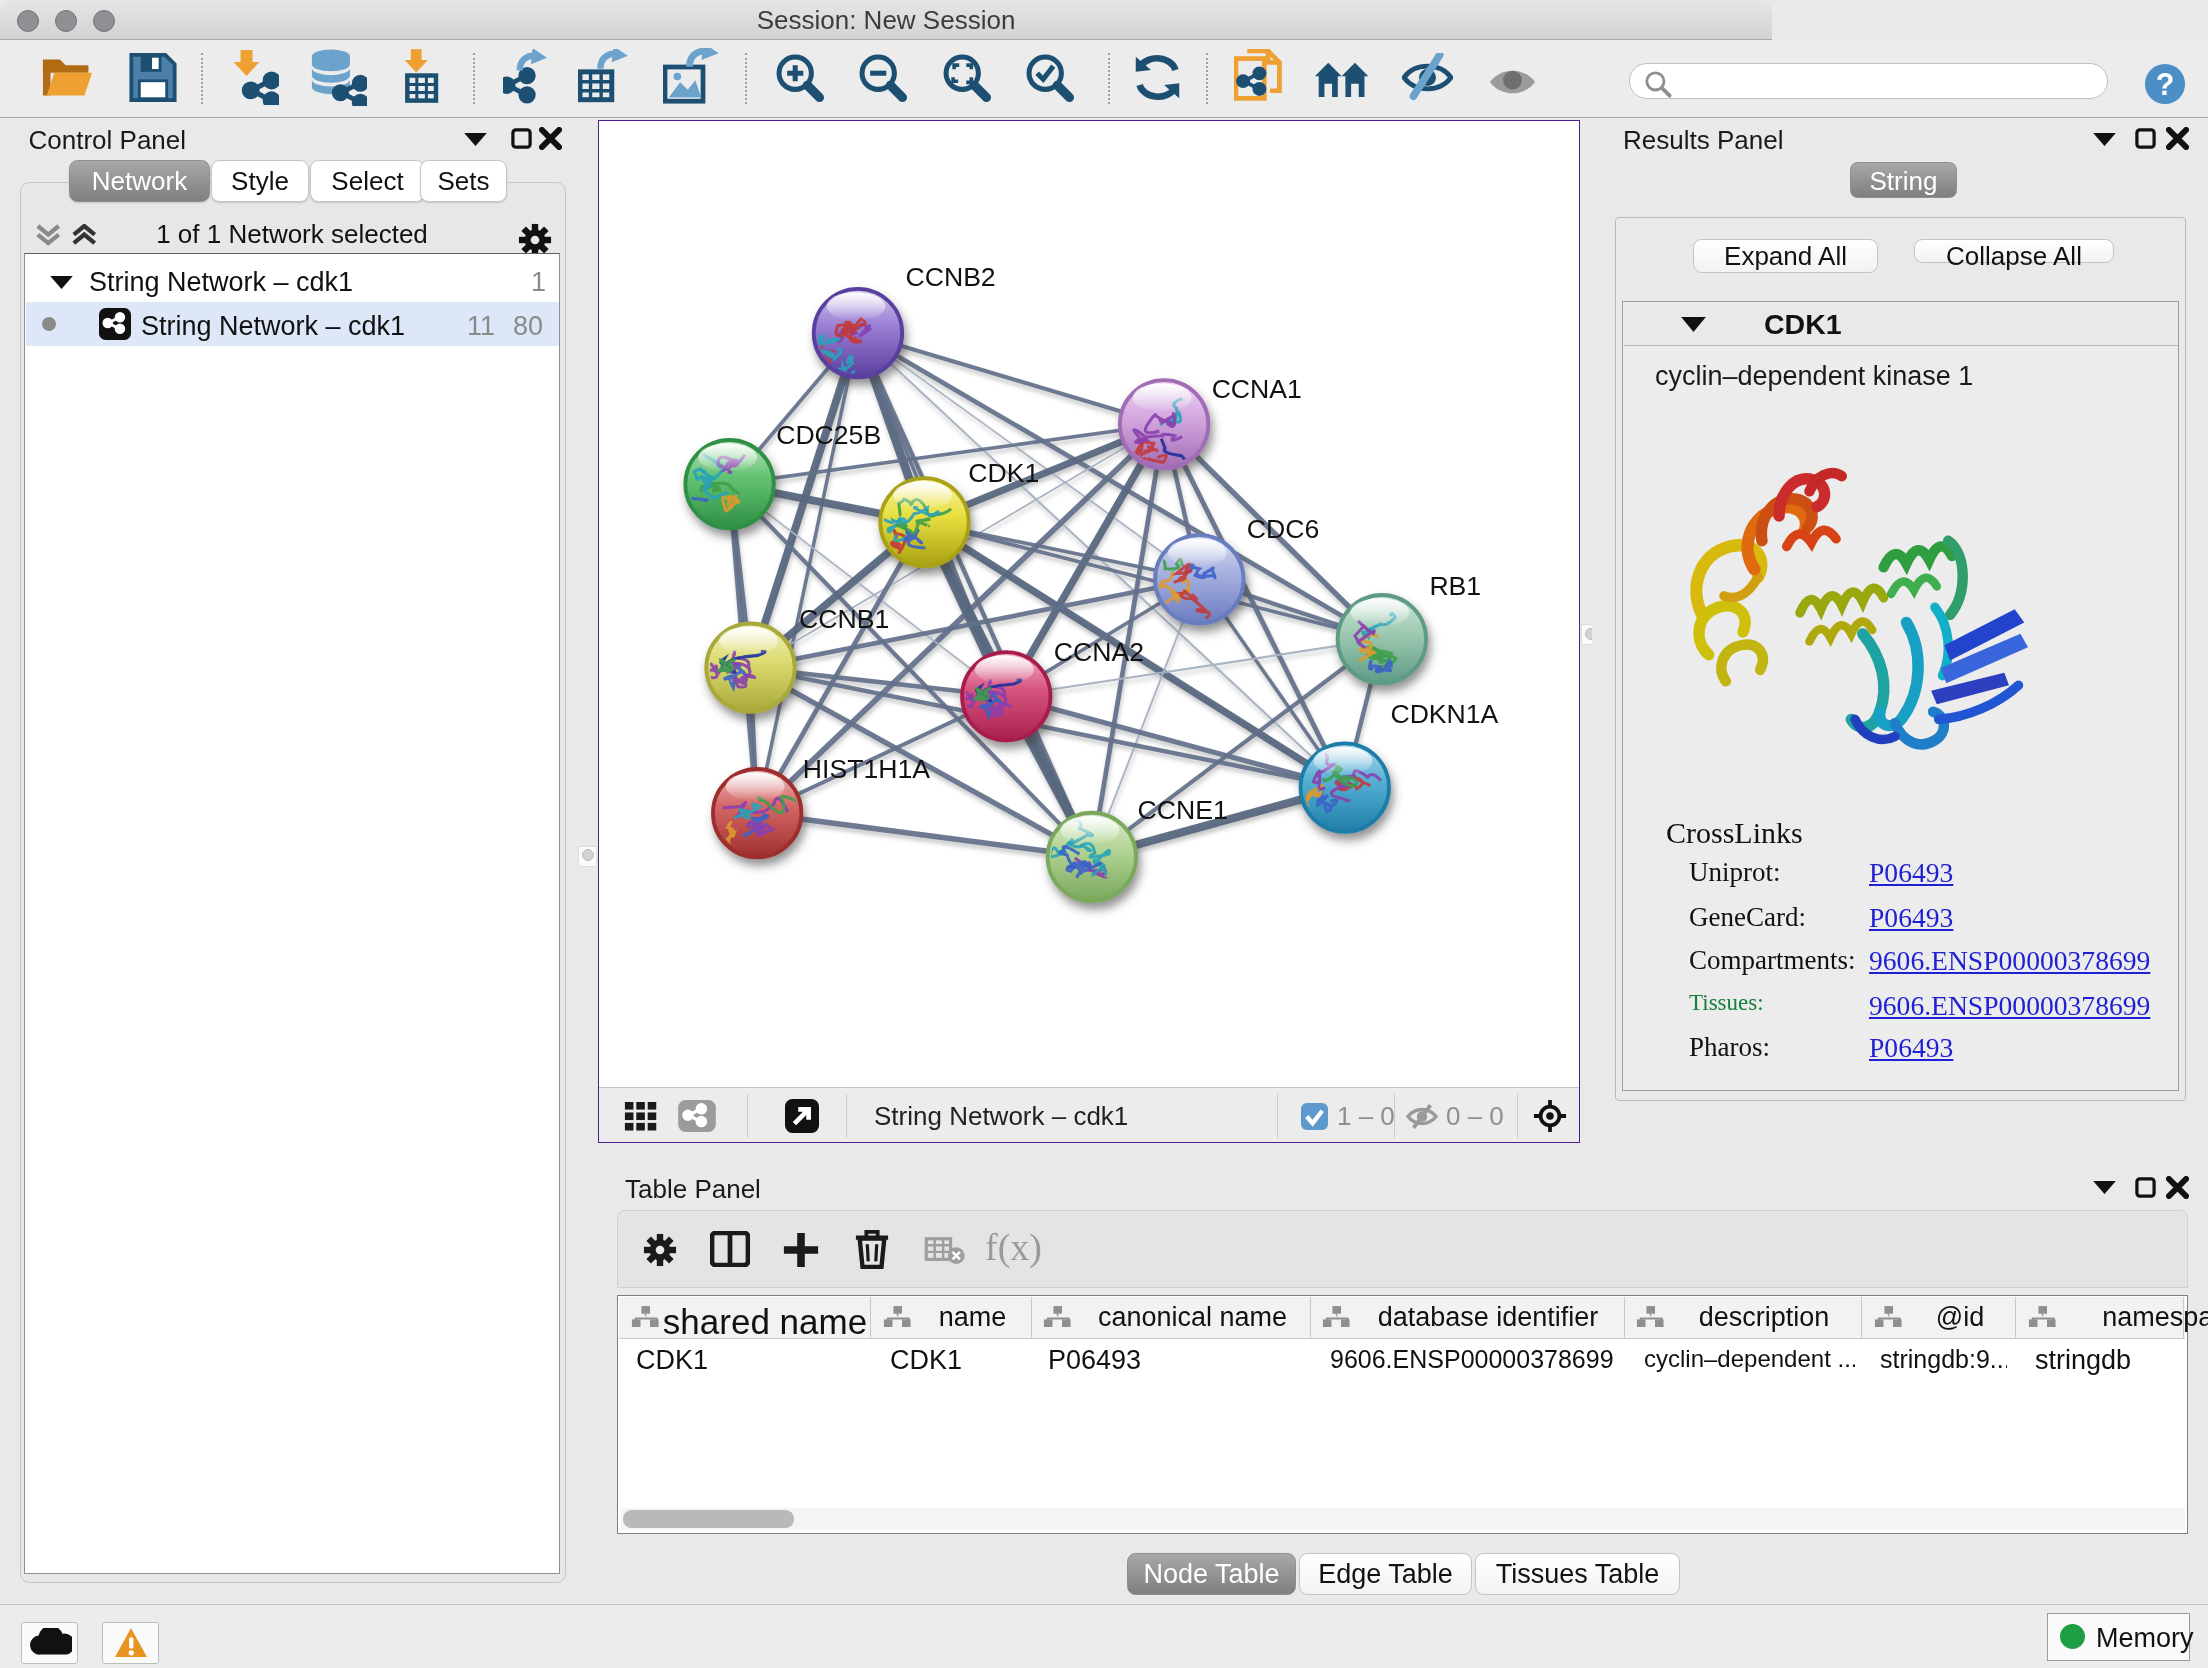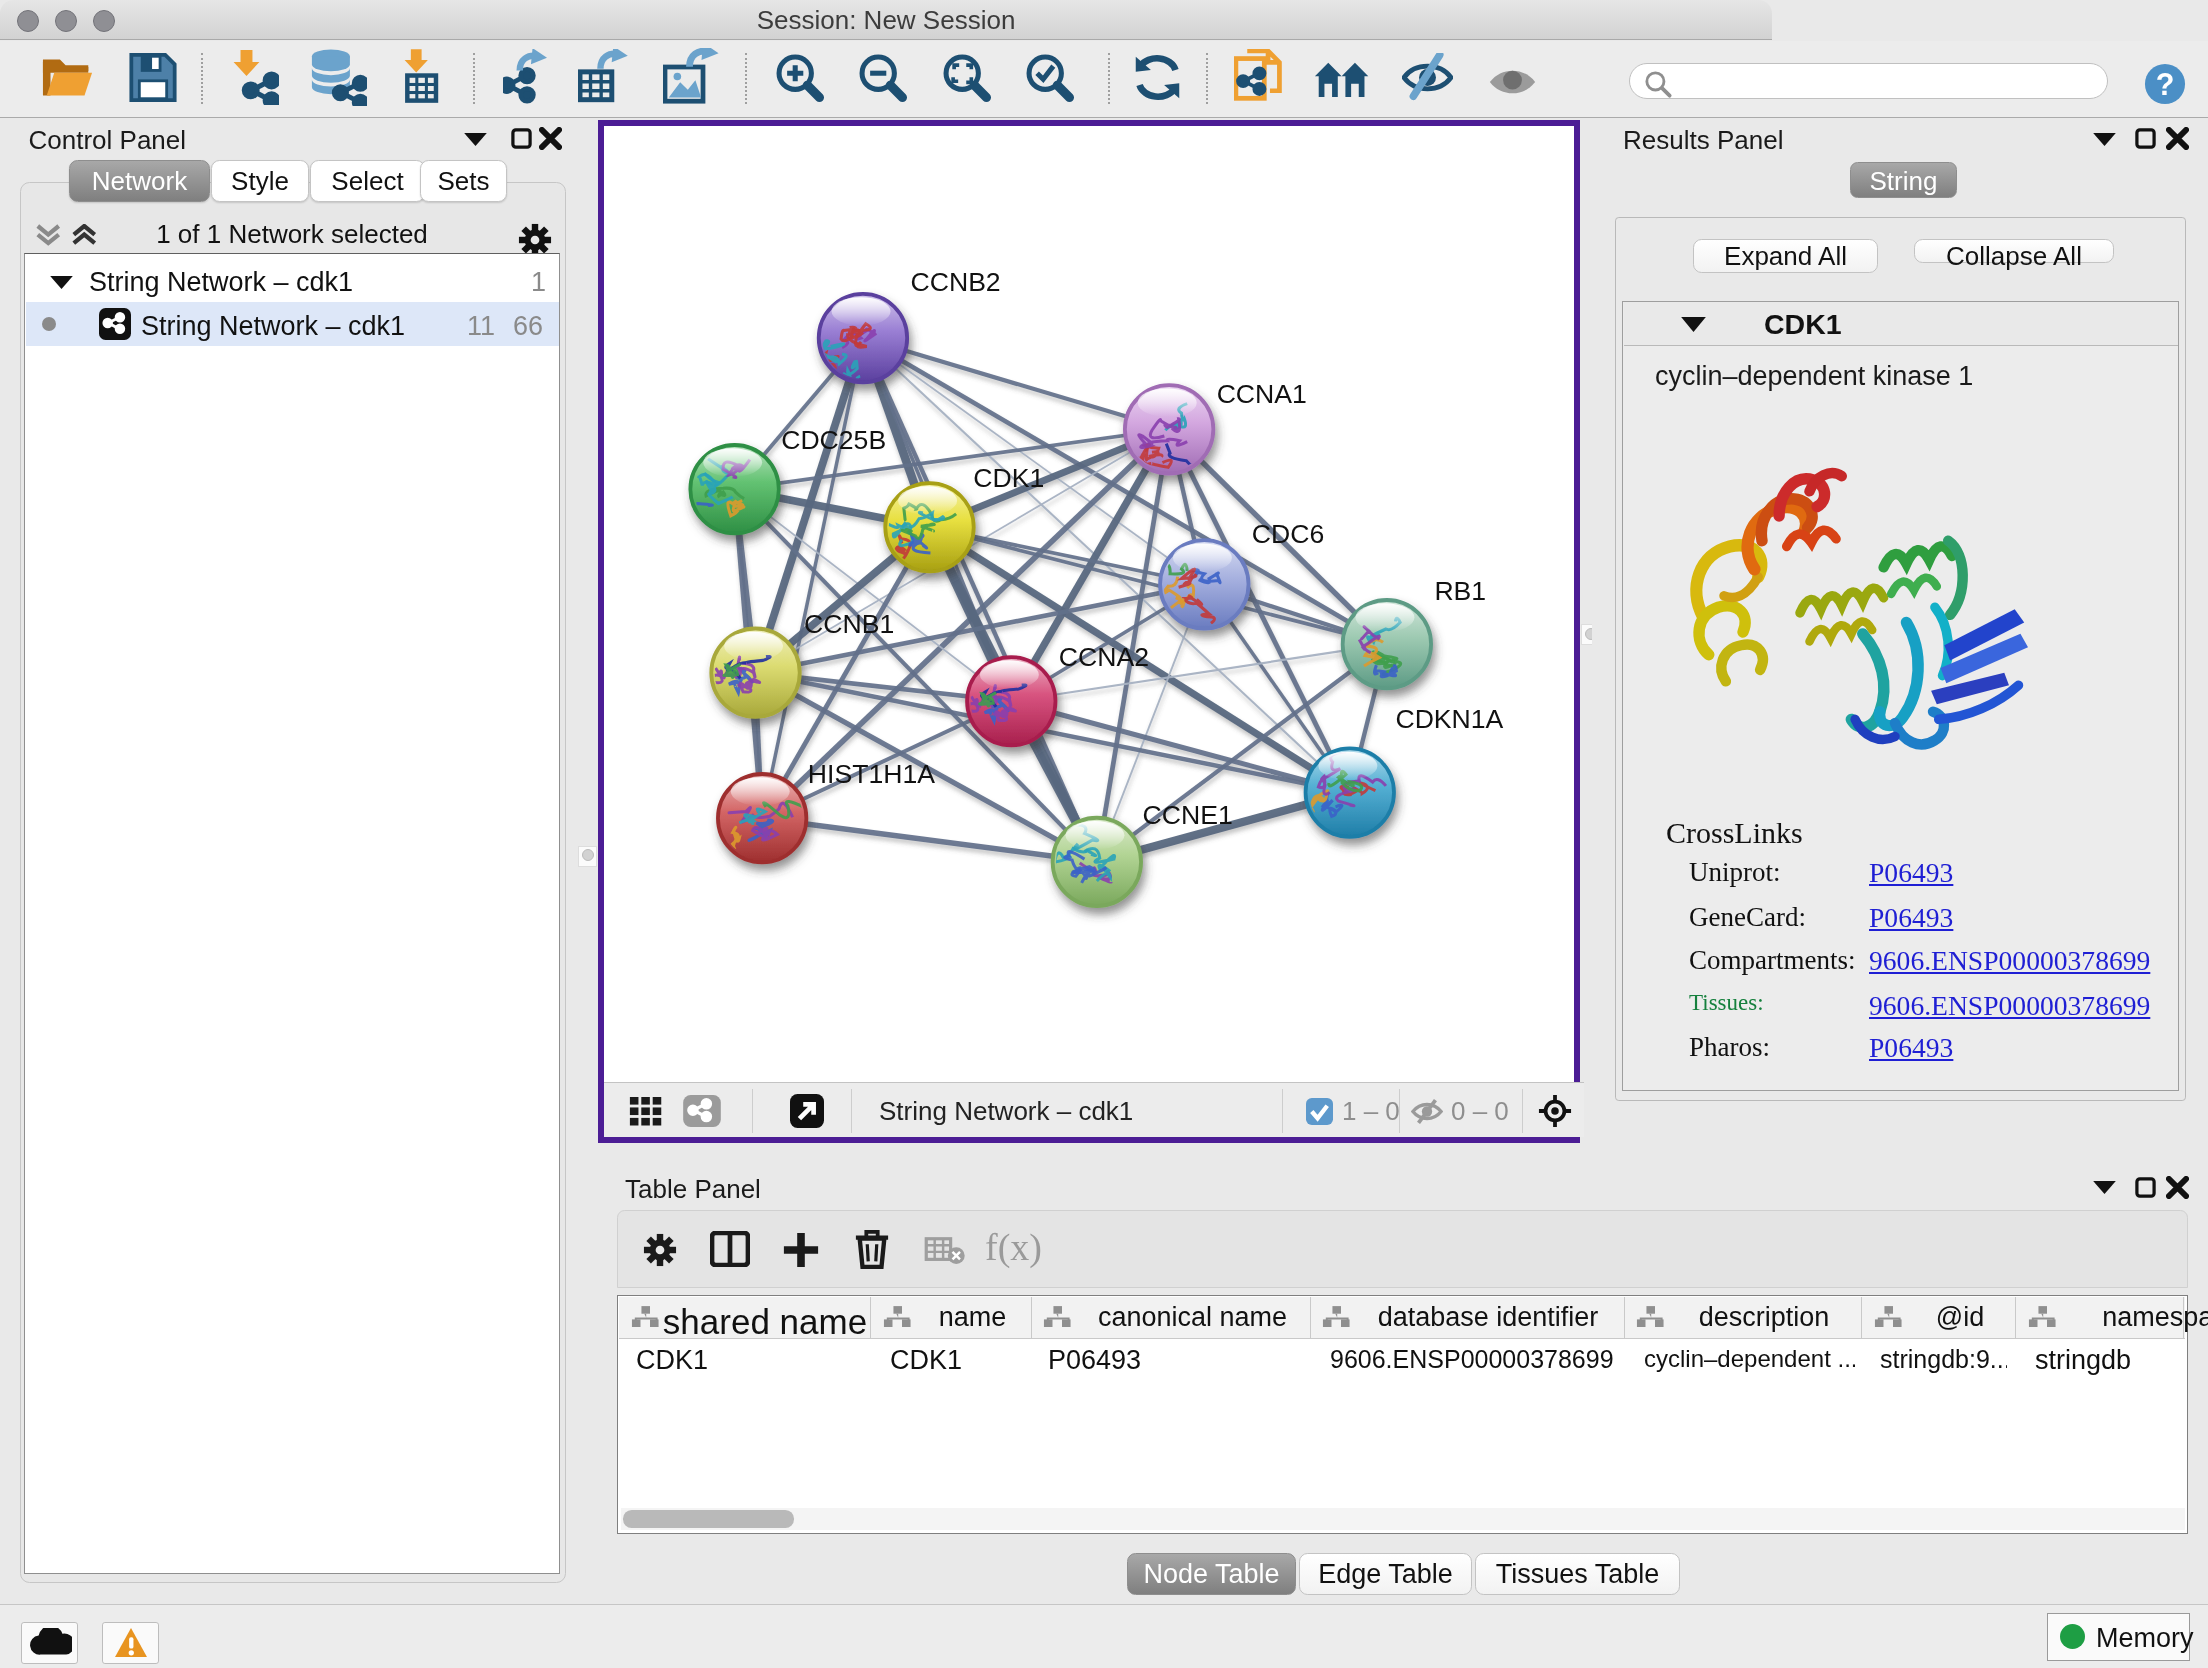--- a/index.html
+++ b/index.html
@@ -13,21 +13,21 @@
 .toolbar{position:absolute;left:0;top:41px;width:2208px;height:77px;background:#ececec;
  border-bottom:1.9px solid #aaa}
 .tsep{position:absolute;top:53px;height:51px;width:0;border-left:2.9px dotted #9f9f9f}
 .searchbox{position:absolute;left:1629px;top:63px;width:479px;height:36px;background:#fff;
  border:1.9px solid #c0c0c0;border-radius:18px}
 .panelhead{font-size:26px;color:#1a1a1a}
 .ctab{position:absolute;height:42px;border:1px solid #c4c4c4;border-radius:8.6px;background:#fff;
  color:#111;font-size:26px;text-align:center;box-shadow:0 1px 1.9px rgba(0,0,0,.15)}
 .ctab.sel{background:linear-gradient(#a8a8a8,#7f7f7f);color:#fff;border-color:#8e8e8e}
 .canvas{position:absolute;left:598px;top:120px;width:982px;height:1023px;background:#fff;
- border:6px solid #4c1d95}
+ border:1px solid #4c1d95}
 .netbar{position:absolute;left:0;bottom:0;width:980px;height:55px;background:#ececec;
  border-top:1px solid #c3c3c3}
 .nbsep{position:absolute;top:5.7px;height:44px;width:0;border-left:1.9px solid #cdcdcd}
 .link{color:#1f1fd4;text-decoration:underline}
 .serif{font-family:"Liberation Serif",serif}
 .rbtn{position:absolute;background:linear-gradient(#ffffff,#f2f2f2);border:1.9px solid #c3c3c3;
  border-radius:8.6px;text-align:center;font-size:26px;color:#111}
 .graybtn{background:linear-gradient(#a8a8a8,#7f7f7f);color:#fff;border-color:#8e8e8e}
 .hicon{display:inline-block;vertical-align:middle}
 </style></head><body>
@@ -256,21 +256,21 @@
     <g transform="translate(8,8.5) scale(0.62)" stroke="#fff" stroke-width="5" fill="#fff">
       <line x1="3" y1="12" x2="22" y2="2"></line>
       <line x1="3" y1="12" x2="22" y2="22"></line>
       <circle cx="2" cy="12" r="6.5"></circle>
       <circle cx="23" cy="2" r="6.5"></circle>
       <circle cx="23" cy="22" r="6.5"></circle>
     </g>
   </svg>
 <div class="abs" style="left:141px;top:311px;font-size:27px;color:#111">String Network – cdk1</div>
 <div class="abs" style="left:428px;top:311px;width:67px;text-align:right;font-size:27px;color:#8a8a8a">11</div>
-<div class="abs" style="left:476px;top:311px;width:67px;text-align:right;font-size:27px;color:#8a8a8a">66</div>
+<div class="abs" style="left:476px;top:311px;width:67px;text-align:right;font-size:27px;color:#8a8a8a">80</div>
 <div class="canvas">
     <svg class="abs" style="left:0;top:0" width="980" height="967" viewBox="0 0 1030 1017">
       <defs>
         <filter id="nsh" x="-40%" y="-40%" width="190%" height="190%">
           <feDropShadow dx="3" dy="7" stdDeviation="5" flood-color="#3a3a3a" flood-opacity="0.55"></feDropShadow>
         </filter>
         <filter id="esh" x="-20%" y="-20%" width="140%" height="140%">
           <feDropShadow dx="1" dy="4" stdDeviation="2.5" flood-color="#555" flood-opacity="0.35"></feDropShadow>
         </filter>
         <linearGradient id="gloss" x1="0" y1="0" x2="0" y2="1">

